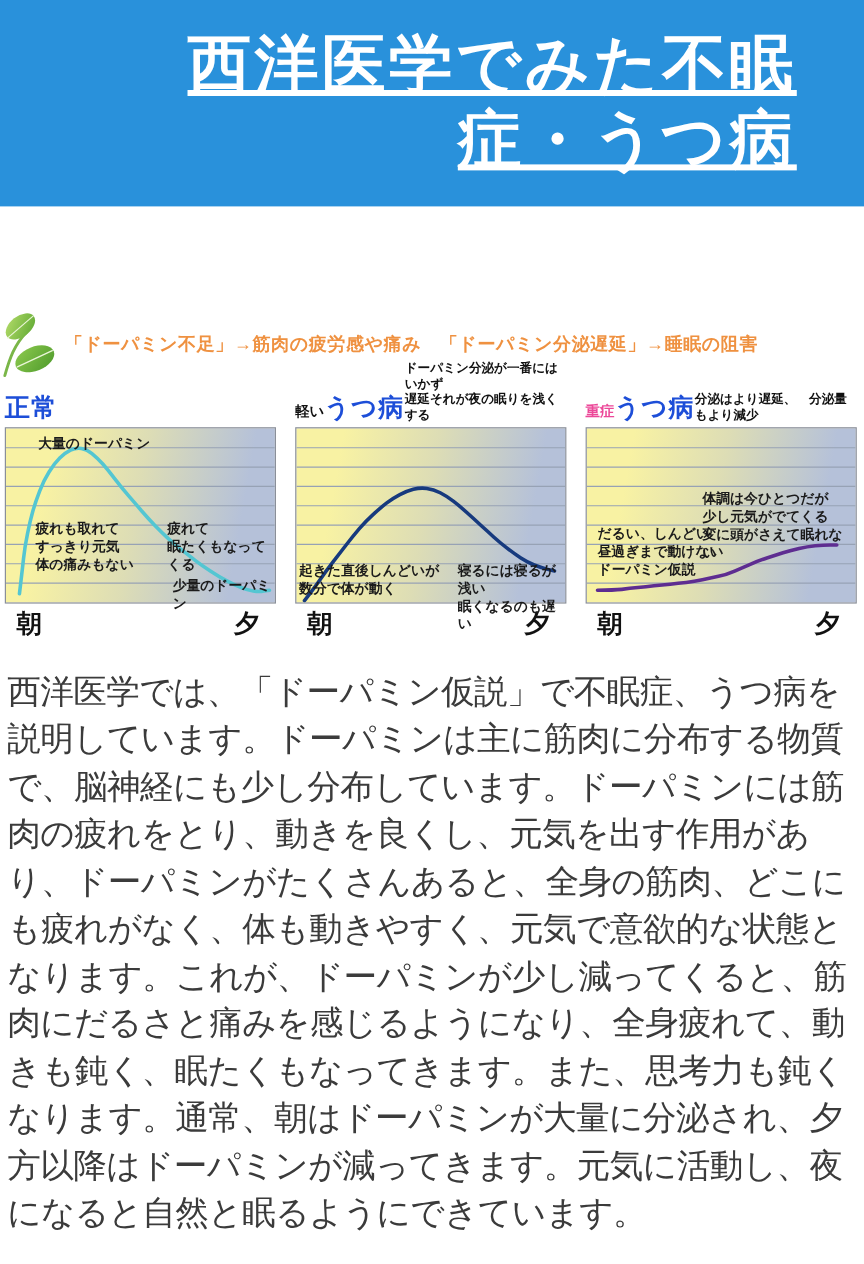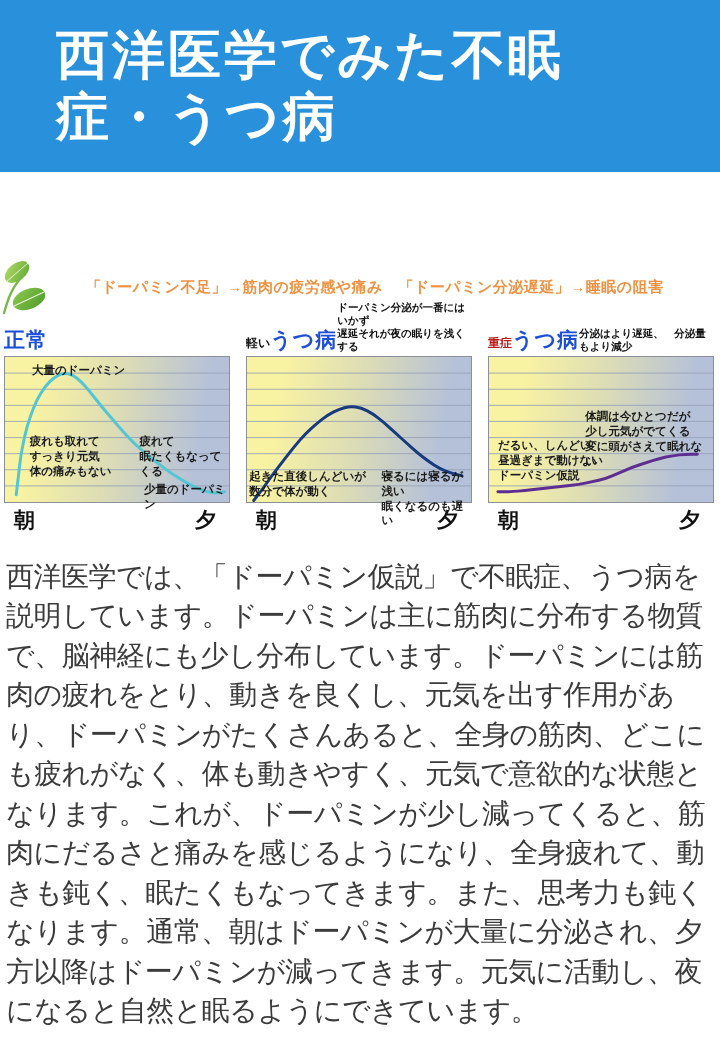--- a/index.html
+++ b/index.html
@@ -1,24 +1,24 @@
 <!DOCTYPE html>
 <html lang="ja"><head>
 <meta charset="utf-8">
 <style>
   * { margin:0; padding:0; box-sizing:border-box; }
   html,body { width:720px; background:#fff; font-family:"Liberation Sans","DejaVu Sans",sans-serif; }
   .page { width:720px; height:1053px; overflow:hidden; background:#fff; }
 
   
   .banner { width:720px; height:172px; background:#2991db; display:flex; align-items:center; justify-content:center; }
-  .banner h1 { color:#ffffff; font-size:53px; font-weight:600; line-height:1.17; letter-spacing:3px; text-align:left; width:608px; word-break:break-all; }
+  .banner h1 { color:#ffffff; font-size:53px; font-weight:600; line-height:1.17; letter-spacing:3px; text-align:right; width:608px; word-break:break-all;text-decoration:underline; }
 
   
-  .caption-row { margin-top:86px; padding-left:2px; display:flex; align-items:center; height:58px;gap:32px; }
+  .caption-row { margin-top:86px; padding-left:2px; display:flex; align-items:center; height:58px; }
   .leaf { width:48px; height:56px; flex:0 0 auto; }
   .caption-text { color:#ef9140; font-size:15px; font-weight:bold; margin-left:4px; letter-spacing:0.5px; }
 
   
   .charts-row { display:flex; gap:16px; padding:0 6px 0 4px; margin-top:4px; }
   .chart-col { flex:1 1 0; min-width:0; }
   .chart-header { height:36px; display:flex; align-items:flex-end; justify-content:space-between; padding-bottom:2px; }
   .chart-title { white-space:nowrap; }
   .chart-title .prefix { font-size:12px; font-weight:bold; color:#111; }
   .chart-title .main { font-size:21px; font-weight:bold; color:#1d4ed8; letter-spacing:1px; }
@@ -126,21 +126,21 @@
         </div>
       <div class="axis-row">
         <span>朝</span>
         <span>夕</span>
       </div>
     </div>
 
     <div class="chart-col">
       <div class="chart-header">
         <div class="chart-title">
-          <span class="prefix" style="color: #b91c1c;">重症</span><span class="main">うつ病</span>
+          <span class="prefix" style="color: #ec4899;">重症</span><span class="main">うつ病</span>
         </div>
         <div class="chart-annotation">分泌はより遅延、　分泌量もより減少</div>
       </div>
       <div class="plot">
         <svg viewBox="0 0 226 147" preserveAspectRatio="none">
             <line x1="0" y1="16.3" x2="226" y2="16.3" stroke="#97a2b5" stroke-width="0.9"></line>
             <line x1="0" y1="32.7" x2="226" y2="32.7" stroke="#97a2b5" stroke-width="0.9"></line>
             <line x1="0" y1="49.0" x2="226" y2="49.0" stroke="#97a2b5" stroke-width="0.9"></line>
             <line x1="0" y1="65.3" x2="226" y2="65.3" stroke="#97a2b5" stroke-width="0.9"></line>
             <line x1="0" y1="81.7" x2="226" y2="81.7" stroke="#97a2b5" stroke-width="0.9"></line>

